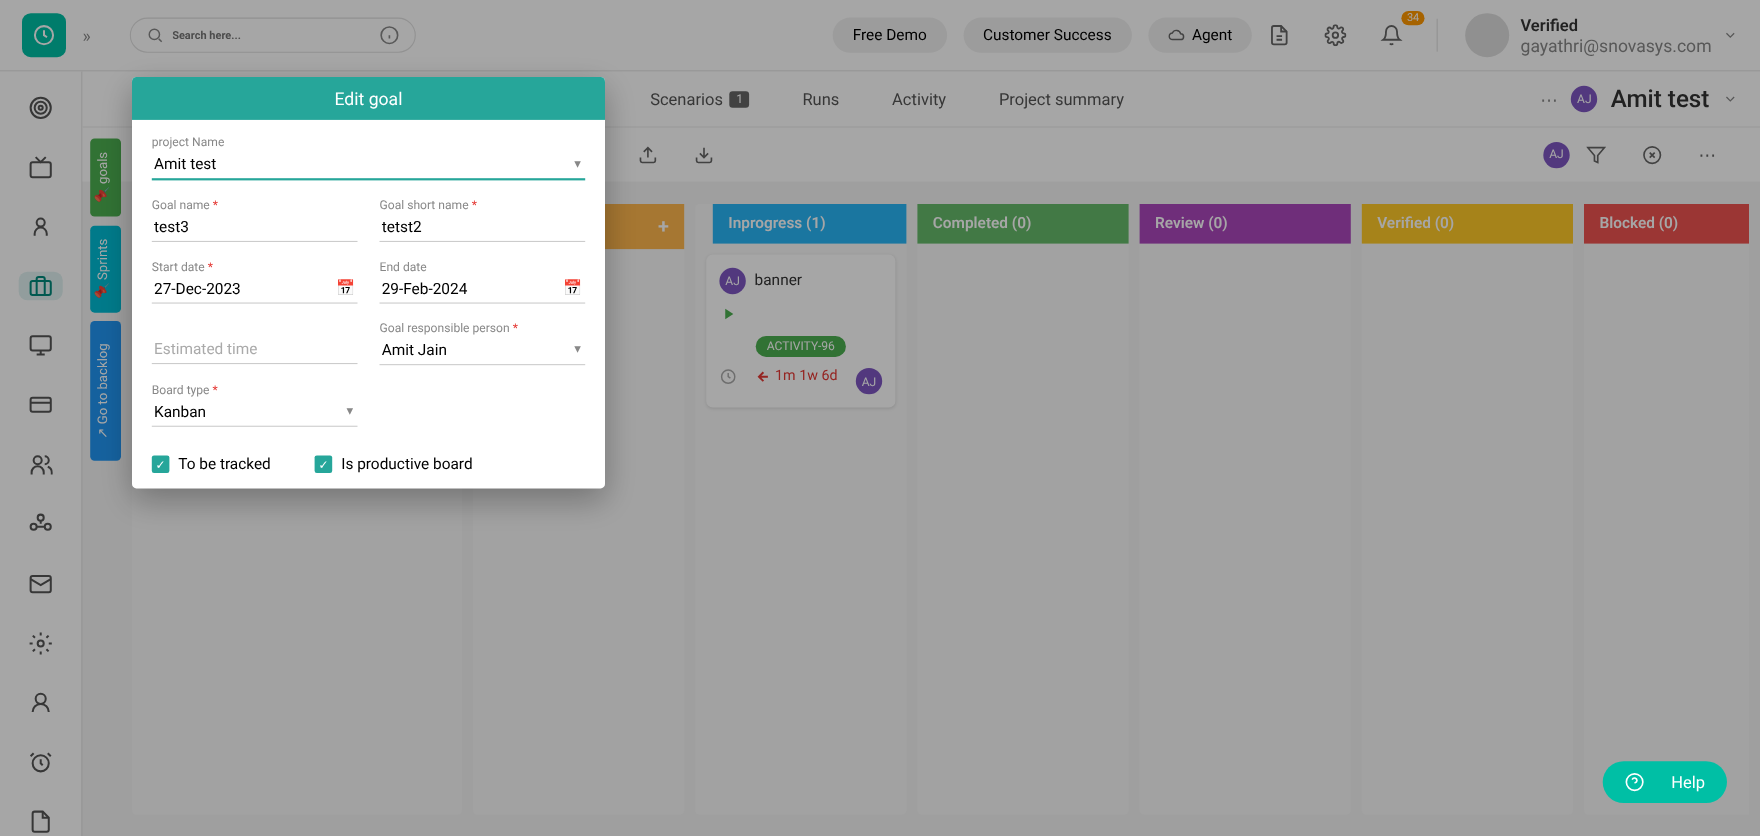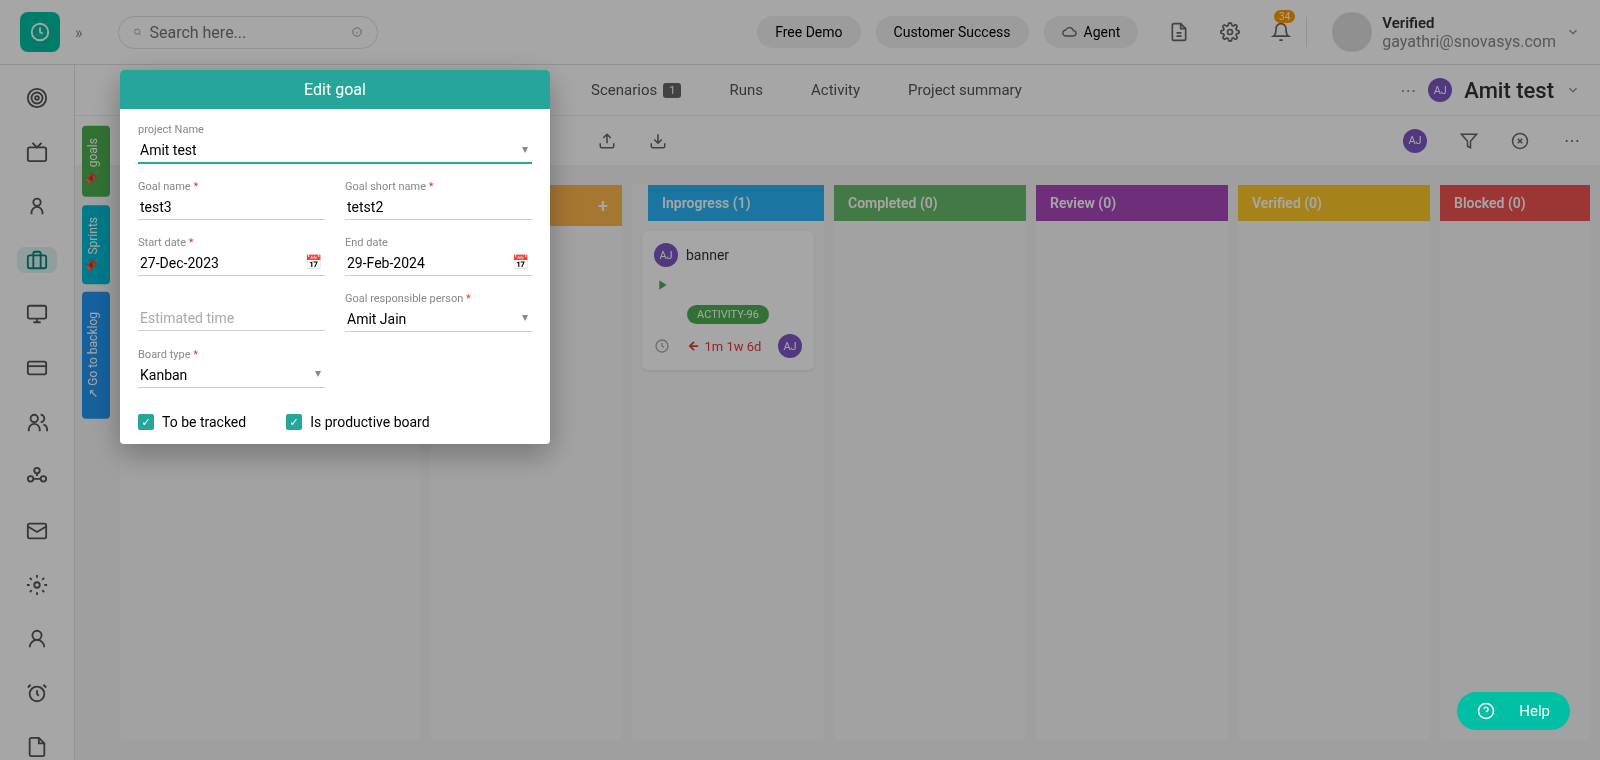--- a/index.html
+++ b/index.html
@@ -3,24 +3,24 @@
 <meta charset="utf-8">
 <style>
 * { box-sizing: border-box; margin: 0; padding: 0; font-family: -apple-system, BlinkMacSystemFont, "Segoe UI", Roboto, sans-serif; }
 body { width: 1600px; height: 760px; background: #f5f5f5; overflow: hidden; position: relative; }
 
 
 .topbar { height: 65px; background: #fff; border-bottom: 1px solid #e0e0e0; display: flex; align-items: center; padding: 0 20px; gap: 15px; }
 .logo { width: 40px; height: 40px; background: #00bfa5; border-radius: 8px; display:flex; align-items:center; justify-content:center; color:#fff; }
 .expand-btn { color:#888; cursor:pointer; }
 .search-wrap { display:flex; align-items:center; background:#fff; border:1px solid #e0e0e0; border-radius:20px; padding:6px 14px; width:260px; margin-left:20px; }
-.search-wrap input { border:none; outline:none; flex:1; font-size:16px; }
+.search-wrap input { border:none; outline:none; flex:1; font-size:10px;font-weight:bold; }
 .spacer { flex:1; }
 .pill { padding:8px 18px; border-radius:20px; background:#f0f0f0; font-size:14px; display:flex; align-items:center; gap:6px; }
-.icon-btn { width:36px; height:36px; display:flex; align-items:center; justify-content:flex-end; color:#666; border-radius:6px; }
+.icon-btn { width:36px; height:36px; display:flex; align-items:center; justify-content:flex-start; color:#666; border-radius:6px; }
 .notif-wrap { position:relative; }
 .notif-badge { position:absolute; top:-4px; right:-4px; background:#ff9800; color:#fff; font-size:10px; border-radius:10px; padding:1px 5px; }
 .user-block { display:flex; align-items:center; gap:10px; margin-left:10px; }
 .avatar-lg { width:40px; height:40px; border-radius:50%; background:#ddd; }
 .user-text .name { font-weight:600; font-size:15px; color:#333; }
 .user-text .email { font-size:16px; color:#888; }
 
 
 .leftrail { position:absolute; left:0; top:65px; bottom:0; width:75px; background:#fff; border-right:1px solid #e0e0e0; display:flex; flex-direction:column; align-items:center; padding-top:20px; gap:28px; }
 .rail-item { width:40px; height:40px; display:flex; align-items:center; justify-content:center; color:#555; border-radius:8px; }
@@ -54,21 +54,21 @@
 .col-header.review { background:#ab47bc; }
 .col-header.verified { background:#ffca28; }
 .col-header.blocked { background:#ef5350; }
 .add-plus { color:#fff; font-size:18px; }
 
 .card { background:#fff; margin:10px; border-radius:6px; padding:12px; box-shadow:0 1px 3px rgba(0,0,0,0.1); }
 .card-top { display:flex; align-items:center; gap:8px; }
 .card-title { font-size:14px; color:#333; }
 .play { color:#4caf50; margin:10px 0; }
 .activity-chip { background:#4caf50; color:#fff; font-size:11px; padding:3px 10px; border-radius:10px; display:inline-block; }
-.card-bottom { display:flex; align-items:center; justify-content:space-between; margin-top:10px; }
+.card-bottom { display:flex; align-items:flex-start; justify-content:space-between; margin-top:10px; }
 .delta { color:#e53935; font-size:13px; display:flex; align-items:center; gap:4px; }
 .clock { color:#aaa; }
 
 
 .overlay { position:absolute; inset:0; background:rgba(0,0,0,0.35); z-index:50; }
 .modal { position:absolute; left:120px; top:70px; width:430px; background:#fff; border-radius:4px; box-shadow:0 10px 30px rgba(0,0,0,0.3); z-index:60; overflow:hidden; }
 .modal-head { background:#26a69a; color:#fff; text-align:center; padding:10px; font-size:16px; }
 .modal-body { padding:14px 18px; max-height:380px; overflow-y:auto; position:relative; }
 .modal-body::-webkit-scrollbar { width:8px; }
 .modal-body::-webkit-scrollbar-thumb { background:#ccc; border-radius:4px; }

